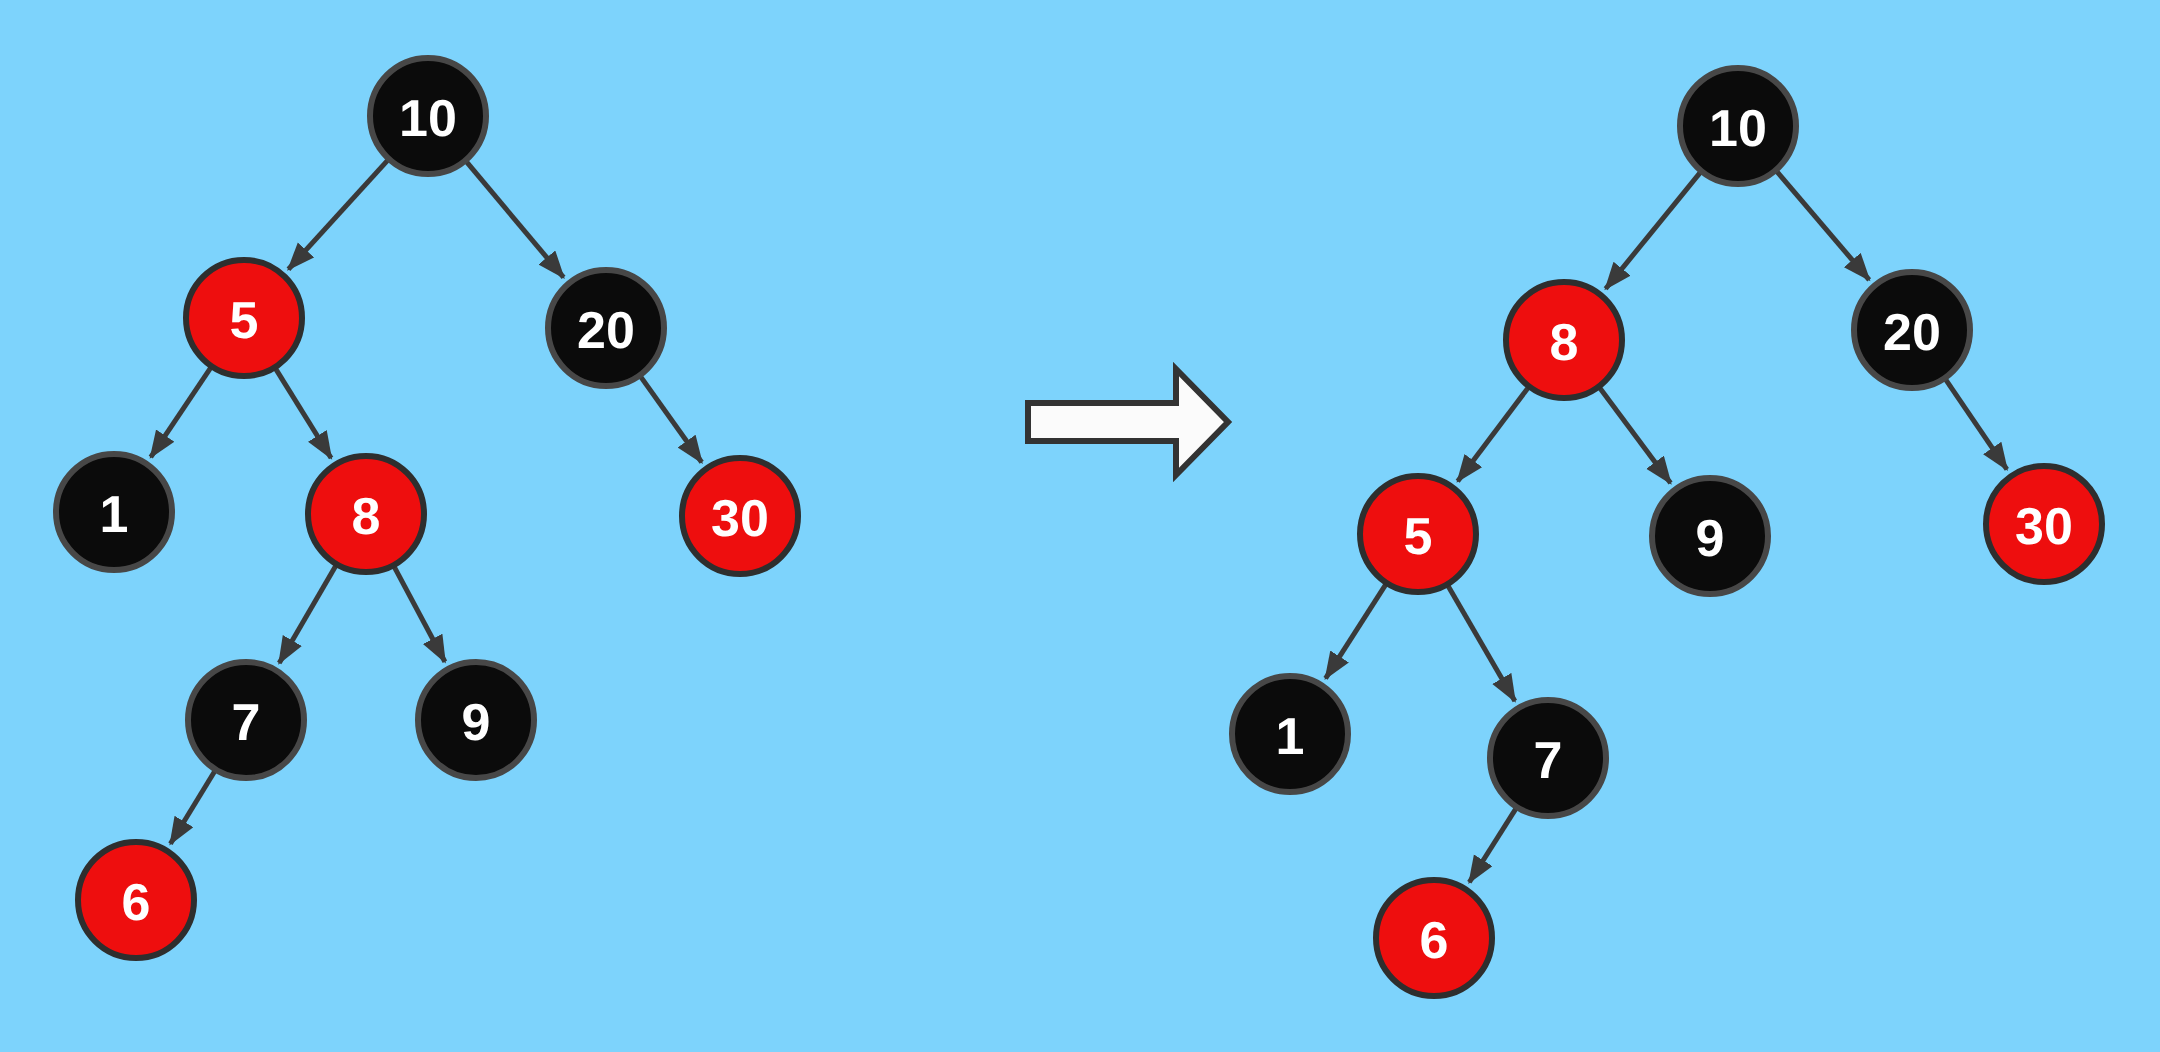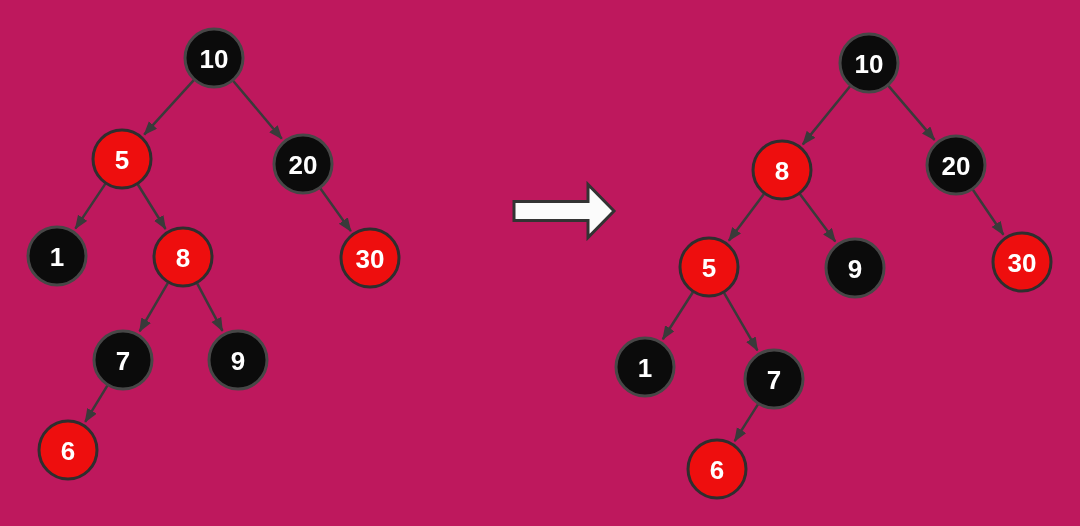--- a/index.html
+++ b/index.html
@@ -8,21 +8,21 @@
     background: #ffffff;
     width: 1080px;
     height: 526px;
     overflow: hidden;
     font-family: "Liberation Sans", sans-serif;
   }
   #canvas {
     position: relative;
     width: 1080px;
     height: 526px;
-    background: #be185d;
+    background: #7dd3fc;
   }
   svg text {
     font-family: "Liberation Sans", "DejaVu Sans", sans-serif;
     font-weight: bold;
     fill: #ffffff;
   }
 </style>
 </head>
 <body>
 

